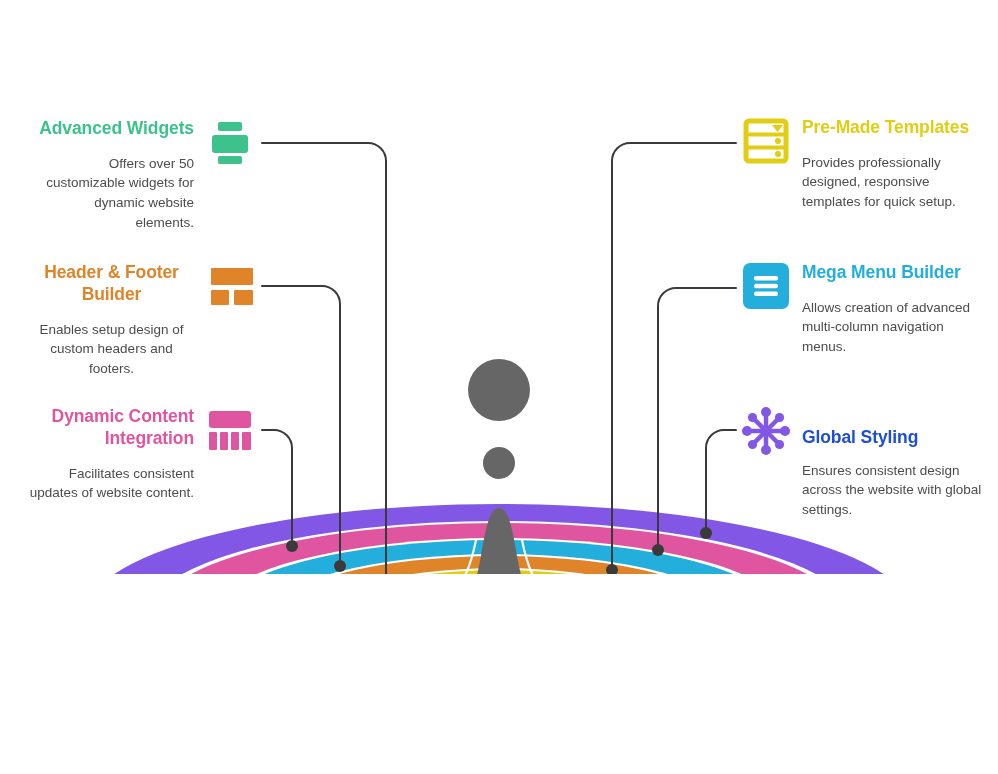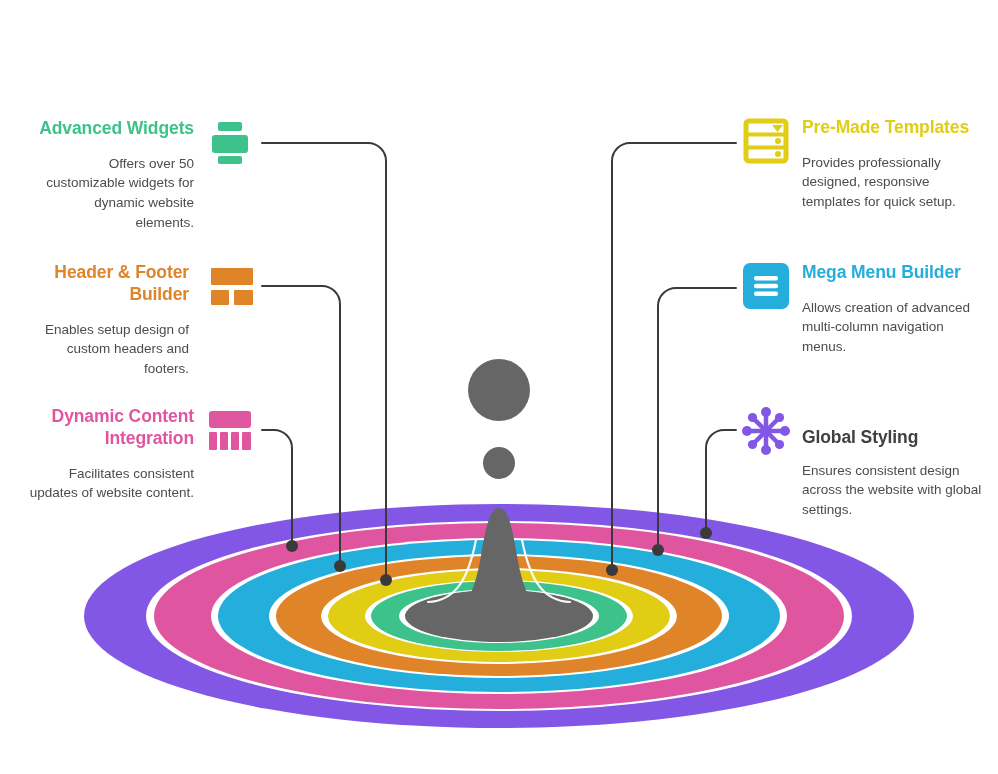--- a/index.html
+++ b/index.html
@@ -7,21 +7,21 @@
     padding: 0;
     background: #ffffff;
   }
   body {
     font-family: "Liberation Sans", sans-serif;
     -webkit-font-smoothing: antialiased;
   }
   #stage {
     position: relative;
     width: 998px;
-    height: 774px;
+    height: 574px;
     overflow: hidden;
     background: #ffffff;
   }
 
   
   #ripple-graphic {
     position: absolute;
     left: 0;
     top: 0;
     width: 998px;
@@ -71,21 +71,21 @@
     position: relative;
   }
   .icon-slot svg { display: block; }
 
   
   #feature-advanced-widgets { left: 34px;  top: 118px; width: 222px; }
   #feature-advanced-widgets .feature-text-left { width: 160px; margin-right: 12px; }
   #feature-advanced-widgets .feature-desc { margin-top: 14px; }
 
   #feature-header-footer { left: 34px; top: 262px; width: 222px; }
-  #feature-header-footer .feature-text-left { width: 160px; margin-right: 19px; }
+  #feature-header-footer .feature-text-left { width: 160px; margin-right: 19px; text-align: center; }
   #feature-header-footer .feature-desc { margin-top: 14px; }
 
   #feature-dynamic-content { left: 28px; top: 406px; width: 228px; }
   #feature-dynamic-content .feature-text-left { width: 166px; margin-right: 12px; text-align: right; }
   #feature-dynamic-content .feature-desc { margin-top: 14px; }
 
   #feature-pre-made-templates { left: 742px; top: 117px; width: 240px; }
   #feature-pre-made-templates .feature-text-right { width: 178px; margin-left: 12px; }
   #feature-pre-made-templates .feature-desc { margin-top: 14px; }
 
@@ -264,18 +264,18 @@
           <circle cx="45" cy="26" r="5"></circle>
           <circle cx="12.5" cy="12.5" r="4.6"></circle>
           <circle cx="39.5" cy="39.5" r="4.6"></circle>
           <circle cx="12.5" cy="39.5" r="4.6"></circle>
           <circle cx="39.5" cy="12.5" r="4.6"></circle>
           <circle cx="26" cy="26" r="3.4"></circle>
         </g>
       </svg>
     </div>
     <div class="feature-text-right">
-      <div class="feature-title" style="color:#404040">Global Styling</div>
+      <div class="feature-title" style="color:#1d4ed8">Global Styling</div>
       <div class="feature-desc">Ensures consistent design across the website with global settings.</div>
     </div>
   </div>
 
 </div>
 
 </body></html>

